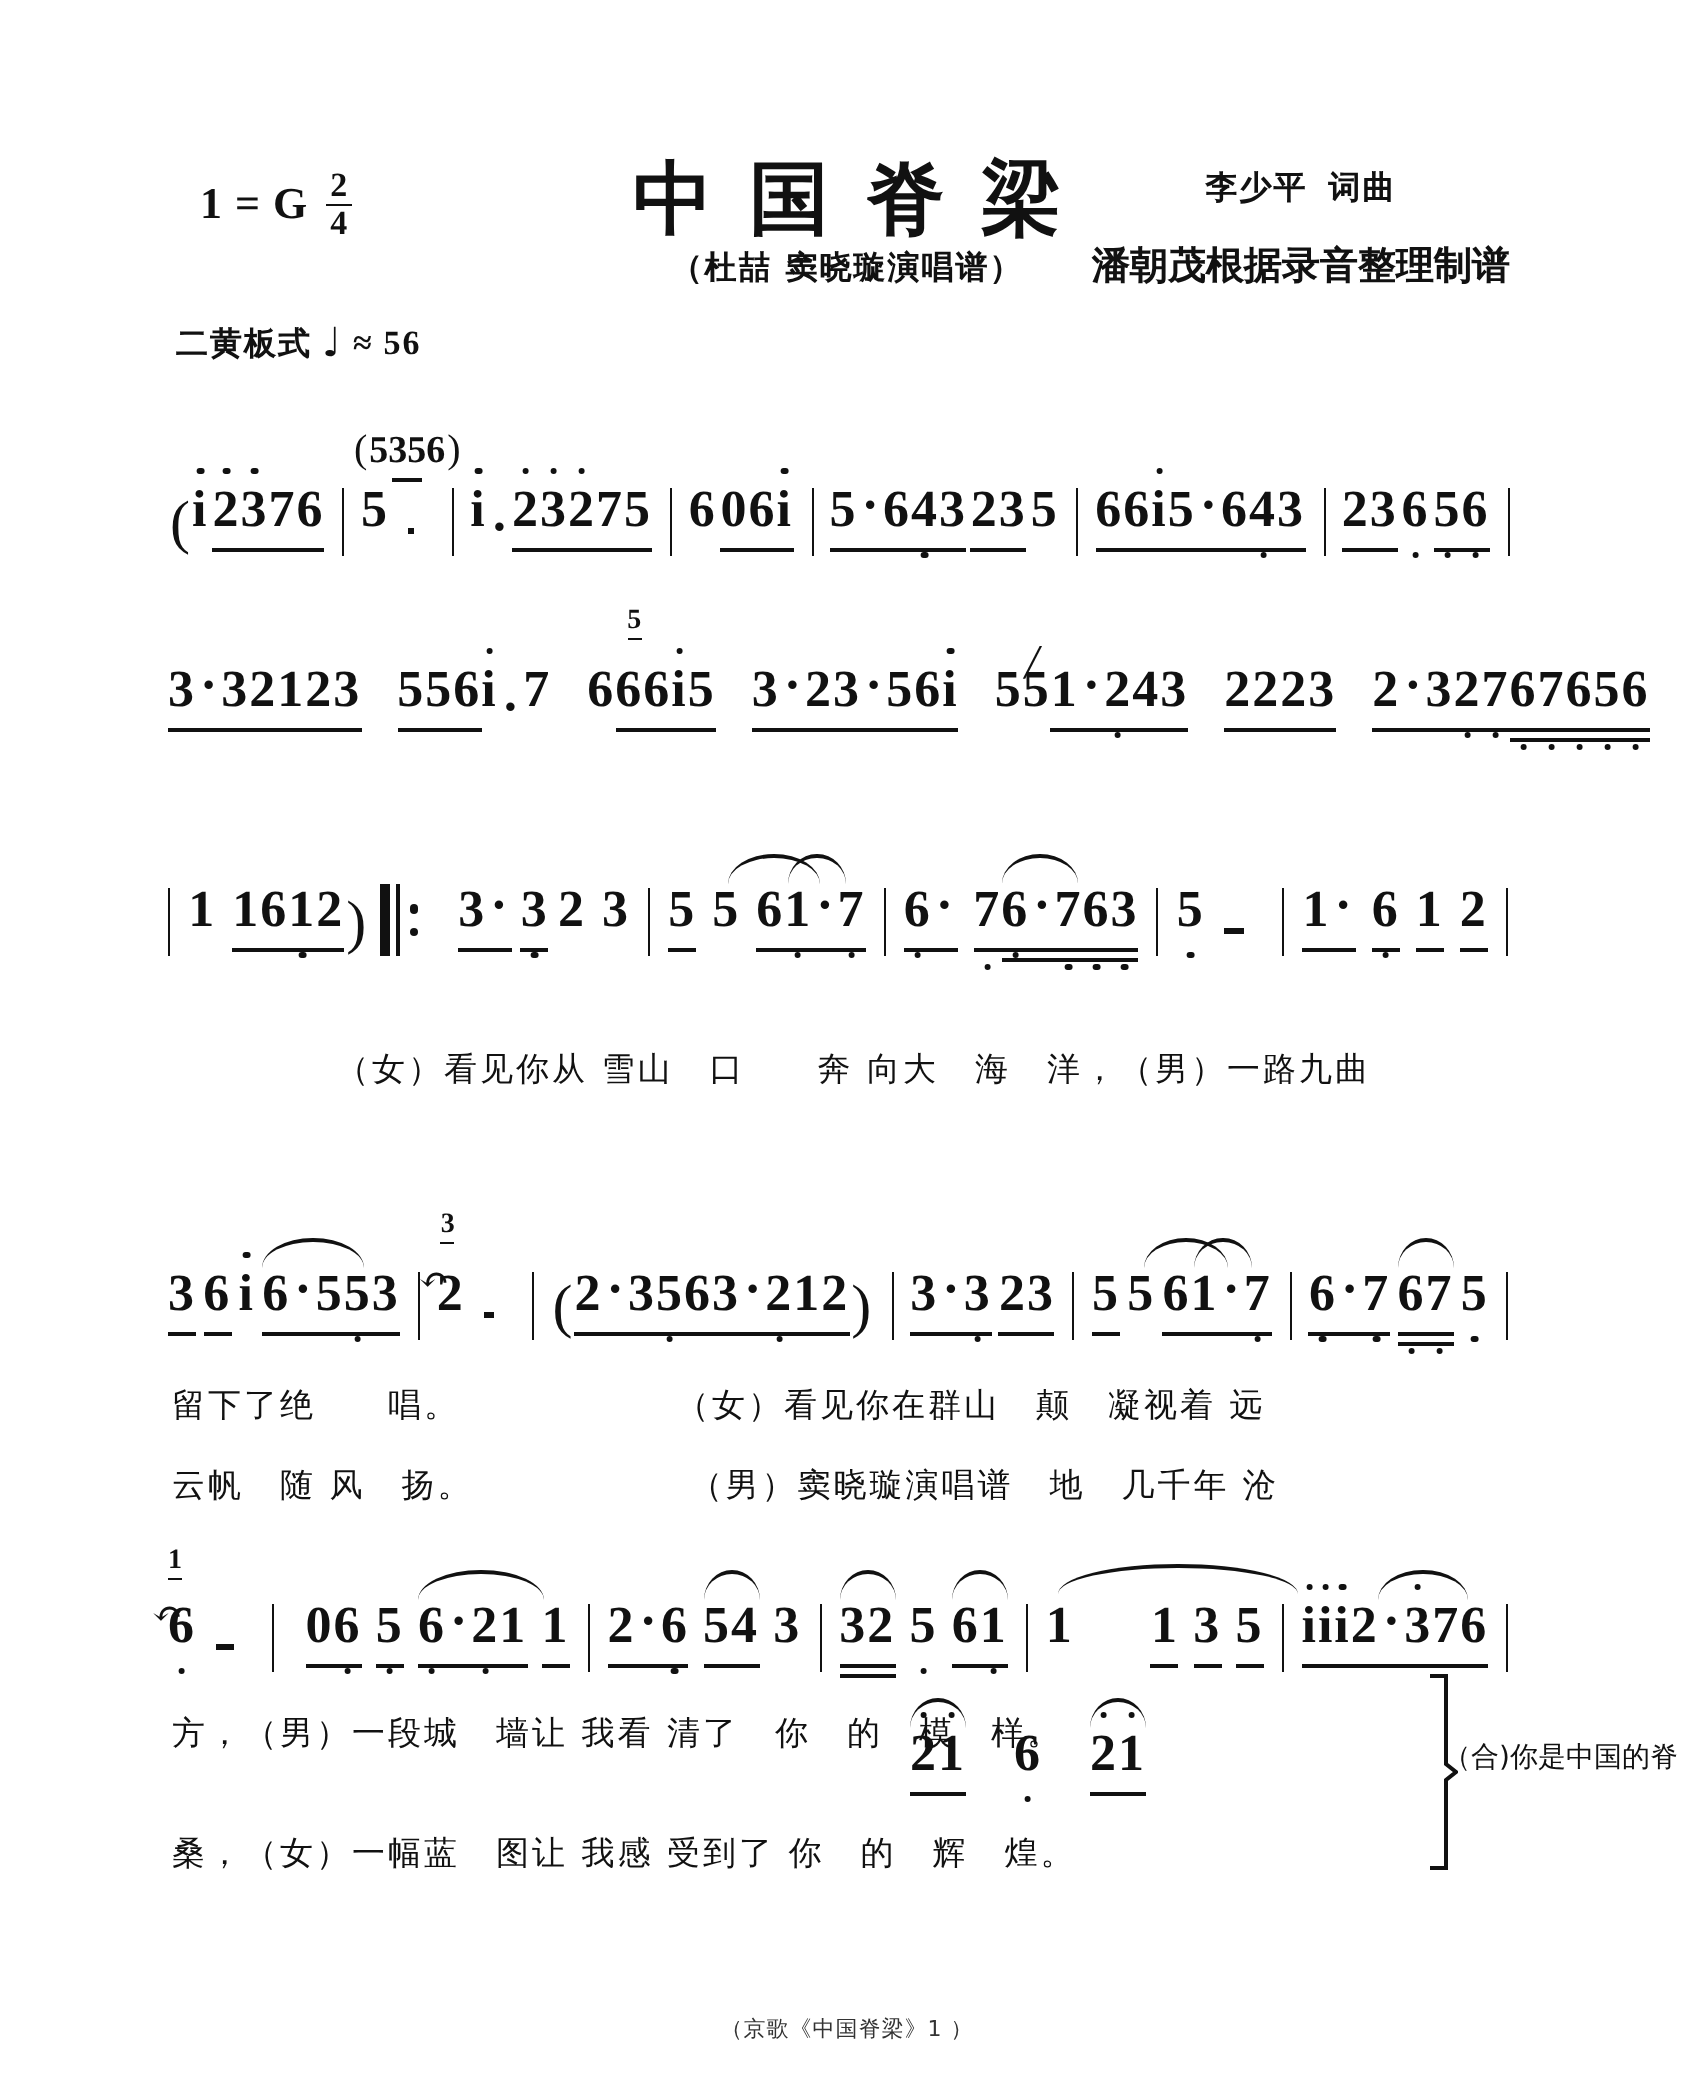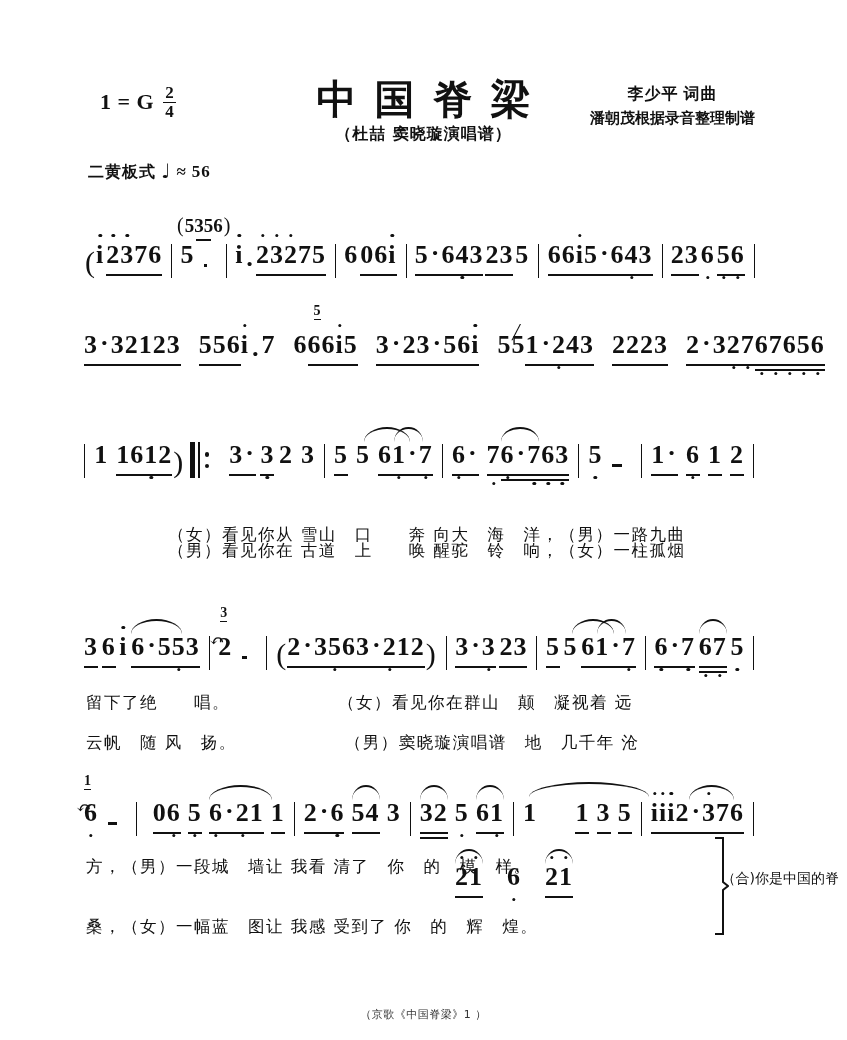--- a/index.html
+++ b/index.html
@@ -68,25 +68,25 @@
     font-size: 16px;
     font-weight: bold;
     font-family: "DejaVu Sans", "Liberation Sans", sans-serif;
     letter-spacing: 1px;
   }
   .credits {
     position: absolute;
     right: 92px;
     top: 84px;
     text-align: center;
-    font-family: Liberation Serif, serif;
+    font-family: Liberation Mono, monospace;
     font-weight: bold;
   }
   .credit-1 { font-size: 16px; letter-spacing: 1px; }
-  .credit-2 { font-size: 15px; margin-top: 4px; letter-spacing: 0px; }
+  .credit-2 { font-size: 19px; margin-top: 15px; letter-spacing: 0px; }
 
   .tempo {
     position: absolute;
     left: 88px;
     top: 160px;
     font-size: 16px;
     font-weight: bold;
     font-family: "DejaVu Sans", "Liberation Sans", sans-serif;
     display: flex;
     align-items: center;
@@ -432,21 +432,20 @@
     <span class="sp6"></span>
     <span class="g b1"><span class="n dn">6</span></span>
     <span class="sp6"></span>
     <span class="g b1"><span class="n">1</span></span>
     <span class="sp6"></span>
     <span class="g b1"><span class="n">2</span></span>
     <span class="bar"></span>
   </div>
 
   <div class="lyr" style="left:168px; top:500px; letter-spacing:1.5px;margin-top:24px;">（女）看见你从 雪山　口　　奔 向大　海　洋，（男）一路九曲</div>
-  <div class="lyr" style="left:168px; top:540px; letter-spacing:1.5px;">（男）看见你在 古道　上　　唤 醒驼　铃　响，（女）一柱孤烟</div>
 
   <div class="row" style="top:632px;">
     <span class="g b1"><span class="n">3</span></span>
     <span class="sp6"></span>
     <span class="g b1"><span class="n">6</span></span>
     <span class="sp6"></span>
     <span class="g"><span class="n up">i</span></span>
     <span class="sp6"></span>
     <span class="g b1"><span class="n">6</span><span class="aug">·</span><span class="n">5</span><span class="n dn">5</span><span class="n">3</span><span class="slur" style="left:0;right:18px;"></span></span>
     <span class="bar"></span>

